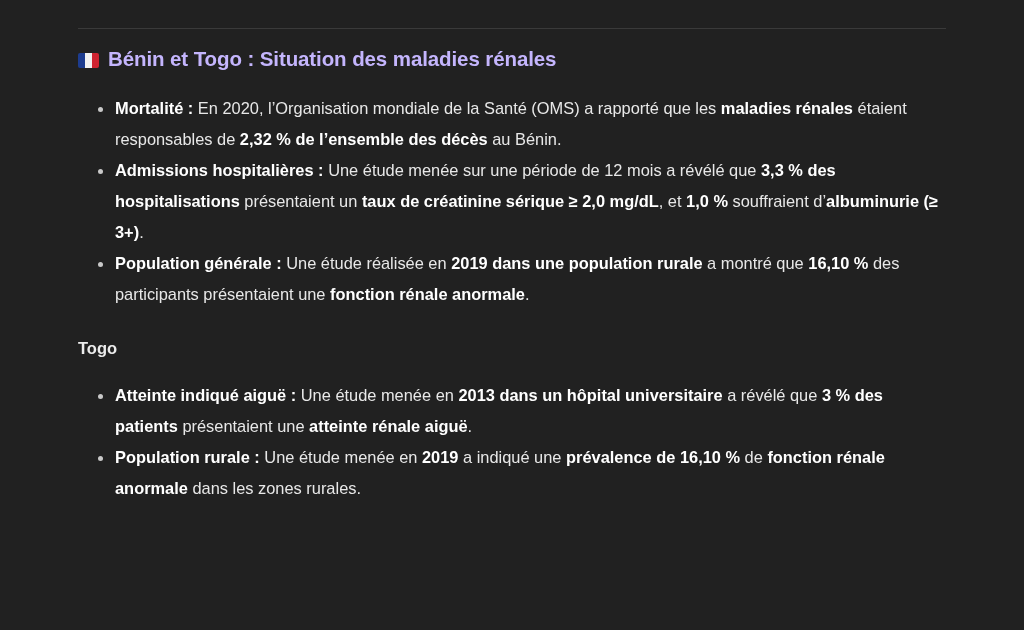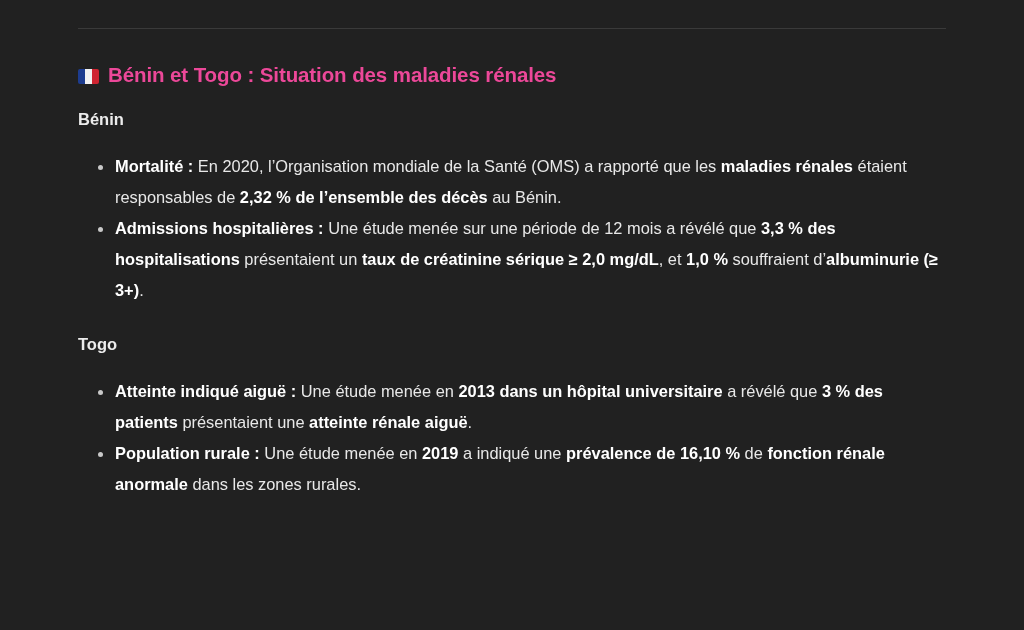--- a/index.html
+++ b/index.html
@@ -30,22 +30,22 @@
   }
   .rule-top { margin-top: 28px; }
 
   .doc-title {
     display: flex;
     align-items: center;
     gap: 9px;
     font-size: 20.5px;
     font-weight: 700;
     letter-spacing: -0.1px;
-    color: #ec4899;
-    margin-top: 34px;
+    color: #c4b5fd;
+    margin-top: 18px;
   }
   .flag {
     display: inline-block;
     width: 21px;
     height: 15px;
     border-radius: 2px;
     overflow: hidden;
     flex: 0 0 auto;
     position: relative;
     top: 1px;
@@ -95,24 +95,24 @@
 <div class="page">
 
   <div class="rule rule-top"></div>
 
   <div class="doc-title">
     <span class="flag"></span>
     <span>Bénin et Togo : Situation des maladies rénales</span>
   </div>
 
   <div>
-      <div class="section-heading">Bénin</div>
       <ul class="bullets">
         <li><b>Mortalité :</b><span> En 2020, l’Organisation mondiale de la Santé (OMS) a rapporté que les </span><b>maladies rénales</b><span> étaient responsables de </span><b>2,32 % de l’ensemble des décès</b><span> au Bénin.</span></li>
         <li><b>Admissions hospitalières :</b><span> Une étude menée sur une période de 12 mois a révélé que </span><b>3,3 % des hospitalisations</b><span> présentaient un </span><b>taux de créatinine sérique ≥ 2,0 mg/dL</b><span>, et </span><b>1,0 %</b><span> souffraient d’</span><b>albuminurie (≥ 3+)</b><span>.</span></li>
+        <li><b>Population générale :</b><span> Une étude réalisée en </span><b>2019 dans une population rurale</b><span> a montré que </span><b>16,10 %</b><span> des participants présentaient une </span><b>fonction rénale anormale</b><span>.</span></li>
       </ul>
       <div class="section-heading togo">Togo</div>
       <ul class="bullets">
         <li><b>Atteinte indiqué aiguë :</b><span> Une étude menée en </span><b>2013 dans un hôpital universitaire</b><span> a révélé que </span><b>3 % des patients</b><span> présentaient une </span><b>atteinte rénale aiguë</b><span>.</span></li>
         <li><b>Population rurale :</b><span> Une étude menée en </span><b>2019</b><span> a indiqué une </span><b>prévalence de 16,10 %</b><span> de </span><b>fonction rénale anormale</b><span> dans les zones rurales.</span></li>
       </ul>
     </div>
 
 </div>
 

